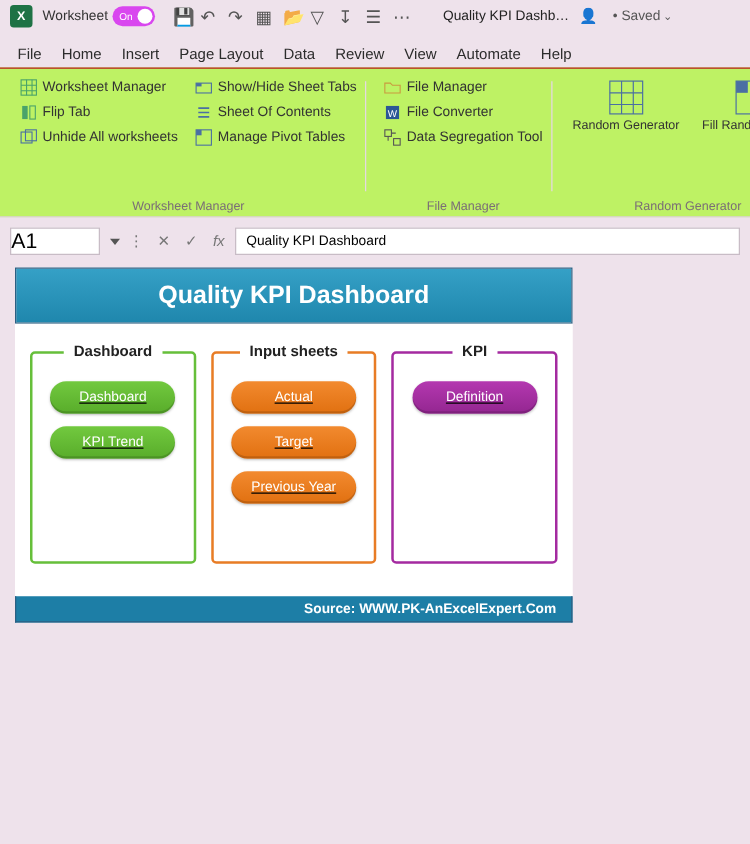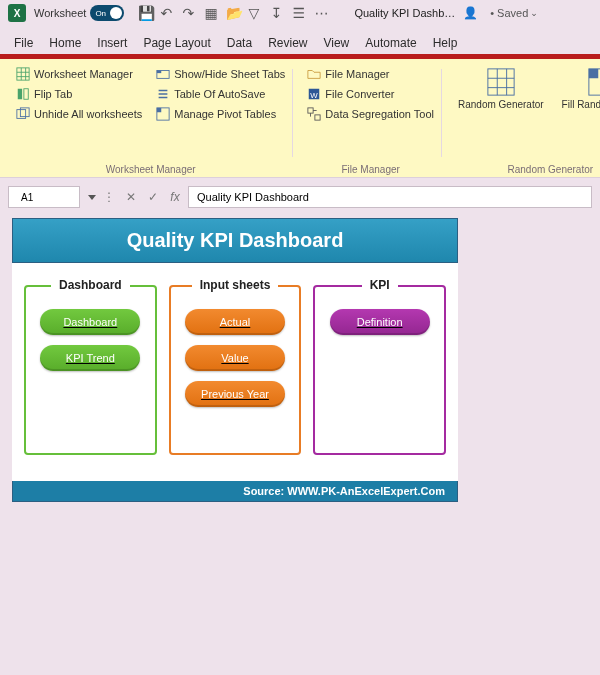--- a/index.html
+++ b/index.html
@@ -1,42 +1,42 @@
 <!DOCTYPE html>
 <html><head>
 <meta charset="utf-8">
 <style>
   * { box-sizing: border-box; margin: 0; padding: 0; font-family: "Segoe UI", Tahoma, sans-serif; }
   html, body { width: 600px; height: 675px; background: #eee2eb; overflow: hidden; }
   .titlebar { height: 26px; display: flex; align-items: center; gap: 8px; padding: 0 8px; font-size: 11px; color: #333; background: #eee2eb; }
   .excel-badge { width: 18px; height: 18px; background: #1e7245; color: #fff; display: flex; align-items: center; justify-content: center; border-radius: 3px; font-size: 10px; font-weight: bold; }
   .autosave-toggle { display: flex; align-items: center; gap: 4px; }
-  .toggle { width: 34px; height: 16px; border-radius: 8px; background: #0c4a6e; position: relative; display: flex; align-items: center; padding: 0 2px; color: #fff; font-size: 8px; }
+  .toggle { width: 34px; height: 16px; border-radius: 8px; background: #d946ef; position: relative; display: flex; align-items: center; padding: 0 2px; color: #fff; font-size: 8px; }
   .toggle .knob { width: 12px; height: 12px; border-radius: 50%; background: #fff; position: absolute; right: 2px; }
   .qat { display: flex; align-items: center; gap: 8px; margin-left: 6px; }
   .qat svg, .qat .glyph { width: 14px; height: 14px; }
   .glyph { font-size: 14px; color: #555; line-height: 1; }
   .doc-title { margin-left: 18px; color: #222; white-space: nowrap; overflow: hidden; text-overflow: ellipsis; max-width: 120px; }
   .saved { margin-left: 4px; color: #555; display: flex; align-items: center; gap: 2px; }
   .tabs { display: flex; gap: 16px; padding: 6px 14px 0 14px; font-size: 12px; color: #2c2c2c; text-align: center; }
   .tab { padding: 4px 0; cursor: pointer; }
-  .ribbon { background: #fef9c3; border-top: 5px solid #b91c1c; border-bottom: 1px solid #ddd0da; padding: 6px 8px 2px 8px; display: flex; gap: 6px; }
+  .ribbon { background: #bef264; border-top: 1px solid #b91c1c; border-bottom: 1px solid #ddd0da; padding: 6px 8px 2px 8px; display: flex; gap: 6px; }
   .group { display: flex; flex-direction: column; align-items: stretch; padding: 0 6px; position: relative; min-height: 110px;}
   .group:not(:last-child)::after { content: ""; position: absolute; right: 0; top: 4px; bottom: 18px; width: 1px; background: #e5d8e2; }
   .group-items { display: grid; grid-template-columns: auto auto; gap: 2px 10px; font-size: 11px; color: #333; }
   .group.wm .group-items { grid-template-columns: auto auto; }
   .group.fm .group-items { grid-template-columns: auto; }
   .group.rg .group-items { grid-template-columns: auto auto; }
   .ri { display: flex; align-items: center; gap: 4px; padding: 2px 2px; cursor: pointer; white-space: nowrap; }
   .ri svg { width: 14px; height: 14px; flex-shrink: 0; }
   .ri.big { flex-direction: column; gap: 2px; font-size: 10px; text-align: center; line-height: 1.1; padding: 2px 4px; }
   .ri.big svg { width: 30px; height: 30px; }
   .group-label { font-size: 10px; color: #7a6e76; text-align: center; margin-top: auto; padding-top: 2px; }
   .cellbar { display: flex; align-items: center; gap: 4px; background: #eee2eb; padding: 8px 8px 4px 8px; font-size: 12px; }
-  .namebox { width: 72px; height: 22px; background: #fff; border: 1px solid #c8bcc6; display: flex; align-items: center; padding: 0 12px; font-size: 10px; }
+  .namebox { width: 72px; height: 22px; background: #fff; border: 1px solid #c8bcc6; display: flex; align-items: center; padding: 0 0; font-size: 17px; }
   .drop { width: 0; height: 0; border-left: 4px solid transparent; border-right: 4px solid transparent; border-top: 5px solid #555; margin-left: 4px;}
   .fbar-btn { width: 18px; height: 22px; display: flex; align-items: center; justify-content: center; color: #777; font-size: 12px; }
   .fxbar { flex: 1; height: 22px; background: #fff; border: 1px solid #c8bcc6; display: flex; align-items: center; padding: 0 8px; font-size: 11px; }
   .sheet { background: #eee2eb; padding: 6px 0 0 12px; }
   .dash-frame { width: 446px; background: #fff; }
   .dash-title { background: linear-gradient(#35a0c6,#1f87ad); color: #fff; text-align: center; font-size: 20px; font-weight: bold; padding: 10px 0; border: 1px solid #2b5f82; }
   .dash-body { display: flex; gap: 12px; padding: 22px 12px 26px 12px; background: #fff; }
   .card { flex: 1; border: 2px solid; border-radius: 4px; position: relative; padding: 22px 6px 10px 6px; display: flex; flex-direction: column; align-items: center; gap: 10px; min-height: 170px; text-decoration: underline; }
   .card.green { border-color: #66bf3a; }
   .card.orange { border-color: #e87c25; }
@@ -112,21 +112,21 @@
           <svg viewBox="0 0 16 16">
             <rect x="2" y="2" width="5" height="12" fill="#4aa36a"></rect>
             <rect x="9" y="2" width="5" height="12" fill="none" stroke="#4aa36a"></rect>
           </svg>
           <span>Flip Tab</span>
         </div>
       <div class="ri">
           <svg viewBox="0 0 16 16">
             <path d="M3 4h10M3 8h10M3 12h10" stroke="#4a6fa3" stroke-width="1.5"></path>
           </svg>
-          <span>Table Of AutoSave</span>
+          <span>Sheet Of Contents</span>
         </div>
       <div class="ri">
           <svg viewBox="0 0 16 16">
             <rect x="1" y="3" width="10" height="10" fill="none" stroke="#4a6fa3"></rect>
             <rect x="5" y="1" width="10" height="10" fill="none" stroke="#4a6fa3"></rect>
           </svg>
           <span>Unhide All worksheets</span>
         </div>
       <div class="ri">
           <svg viewBox="0 0 16 16">
@@ -210,21 +210,21 @@
     <div class="dash-title">Quality KPI Dashboard</div>
     <div class="dash-body">
       <div class="card green">
         <div class="card-legend">Dashboard</div>
         <div class="pill green">Dashboard</div>
         <div class="pill green">KPI Trend</div>
       </div>
       <div class="card orange">
         <div class="card-legend">Input sheets</div>
         <div class="pill orange">Actual</div>
-        <div class="pill orange">Value</div>
+        <div class="pill orange">Target</div>
         <div class="pill orange">Previous Year</div>
       </div>
       <div class="card purple">
         <div class="card-legend">KPI</div>
         <div class="pill purple">Definition</div>
       </div>
     </div>
     <div class="dash-footer">Source: WWW.PK-AnExcelExpert.Com</div>
   </div>
 </div>

